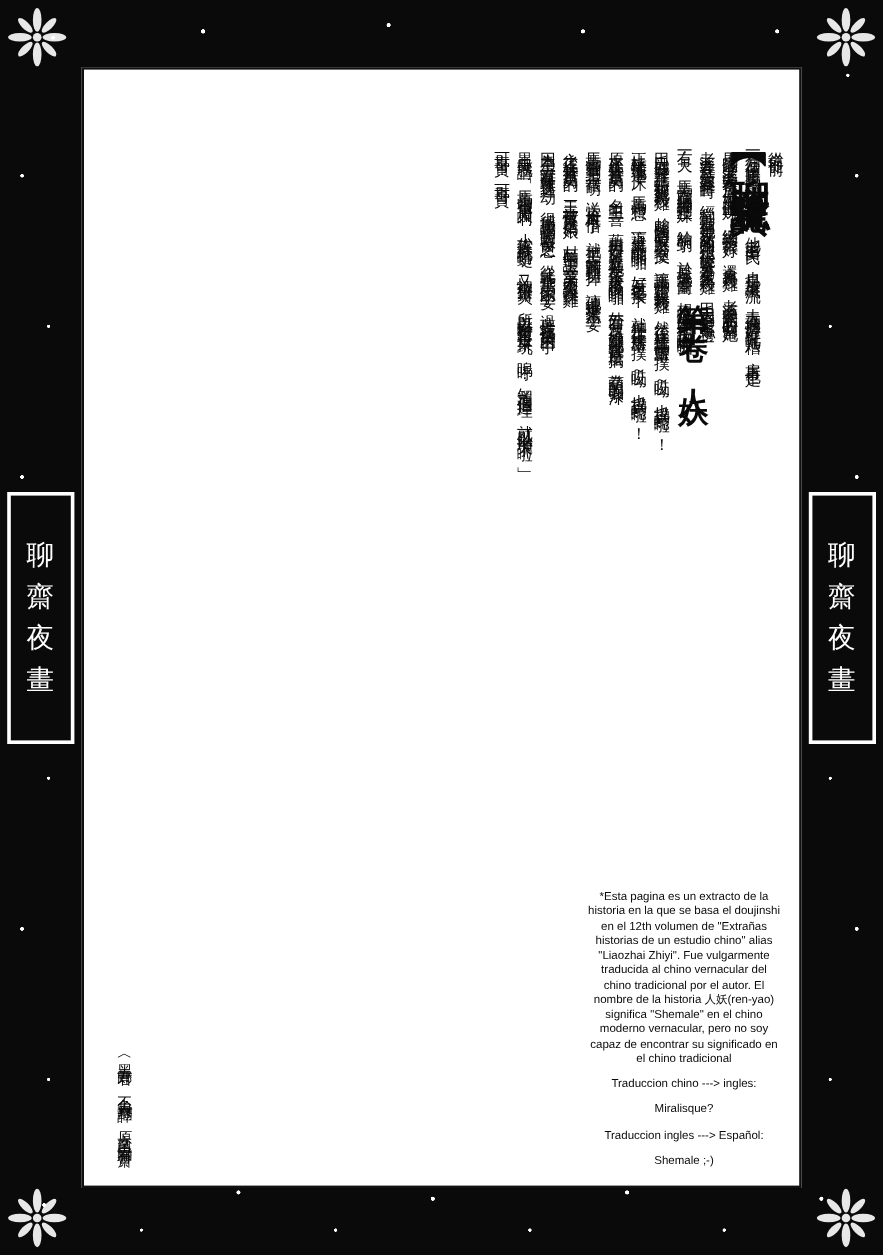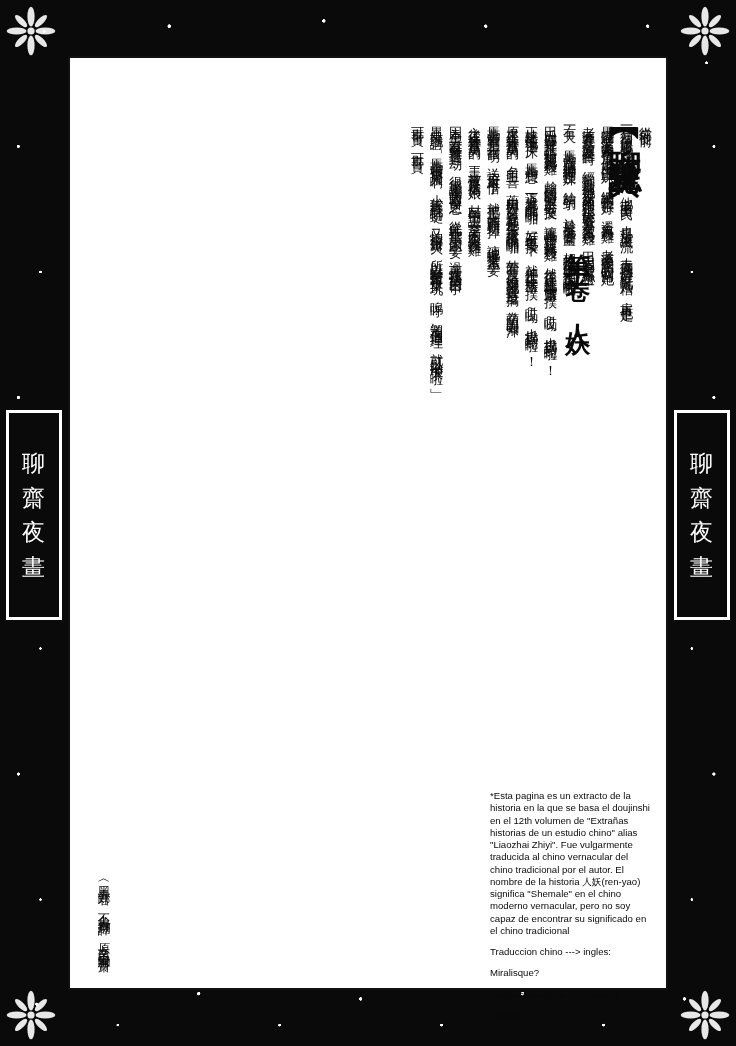--- a/index.html
+++ b/index.html
@@ -149,26 +149,27 @@
     letter-spacing: 8px;
     line-height: 1.1;
     color: #0a0a0a;
     margin-top: 118px;
     margin-right: 16px;
   }
   
   .note {
     position: absolute;
     left: 420px;
-    top: 732px;
+    top: 684px;
     width: 160px;
     font-family: "Liberation Sans", sans-serif;
     font-size: 9.6px;
     line-height: 1.28;
     color: #0a0a0a;
+    text-align: center;
   }
   .note p { margin: 0 0 9px 0; }
 
   
   .credit {
     position: absolute;
     left: 22px;
     bottom: 34px;
     display: flex;
     flex-direction: row-reverse;
@@ -279,17 +280,17 @@
 
     <div class="credit">
       <div class="vline">〈黑青郎君 不負責翻譯—原文自己去看聊齋〉</div>
     </div>
 
     <div class="note">
       <p>*Esta pagina es un extracto de la historia en la que se basa el doujinshi en el 12th volumen de "Extrañas historias de un estudio chino" alias "Liaozhai Zhiyi". Fue vulgarmente traducida al chino vernacular del chino tradicional por el autor. El nombre de la historia 人妖(ren-yao) significa "Shemale" en el chino moderno vernacular, pero no soy capaz de encontrar su significado en el chino tradicional</p>
       <p>Traduccion chino ---&gt; ingles:</p>
       <p>Miralisque?</p>
       <p>Traduccion ingles ---&gt; Español:</p>
-      <p>Liaozhai   ;-)</p>
+      <p>Shemale   ;-)</p>
     </div>
 
   </div>
 </div>
 
 </body></html>

